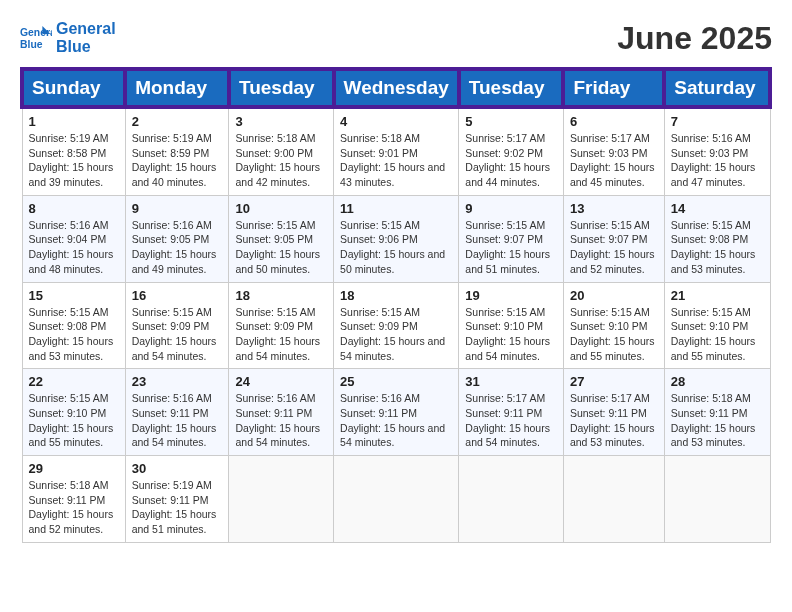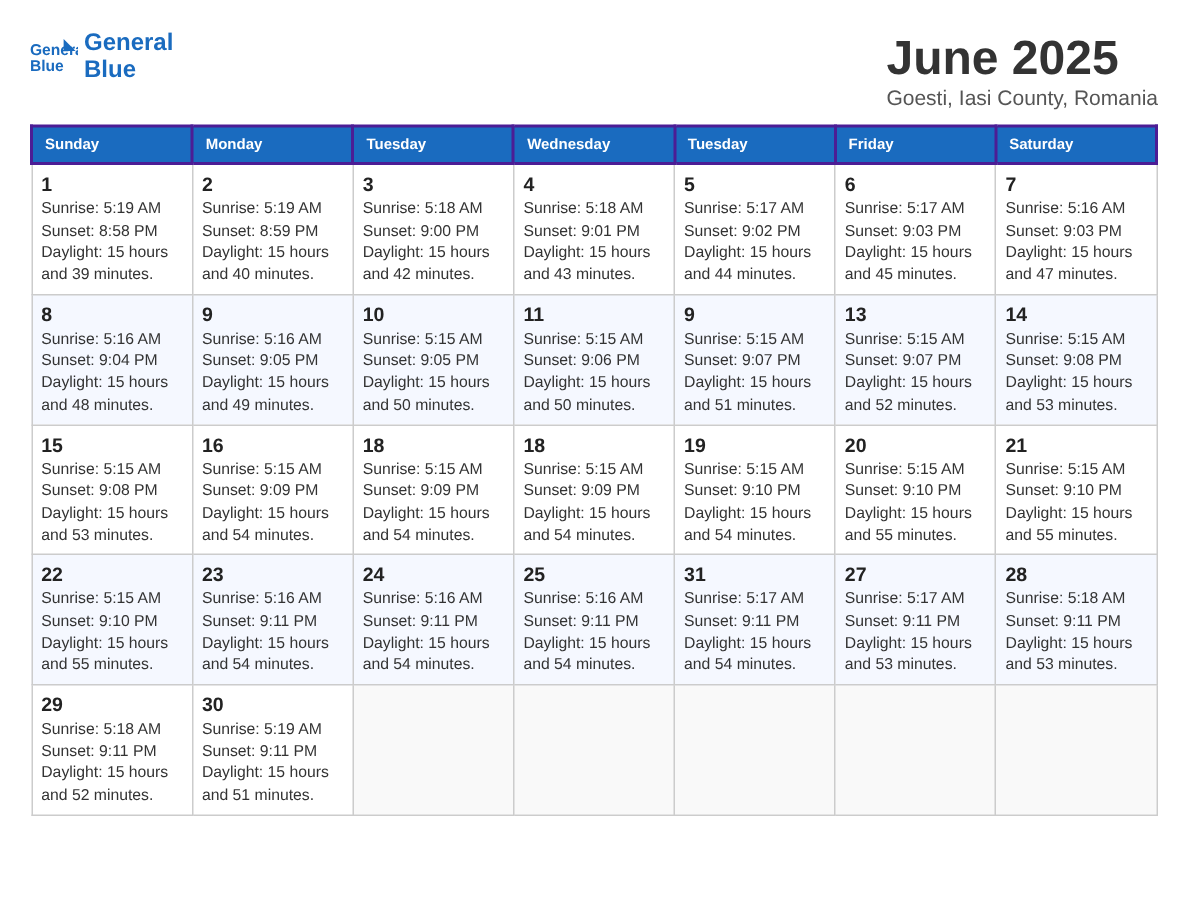--- a/index.html
+++ b/index.html
@@ -19,44 +19,44 @@
     .logo {
       display: flex;
       align-items: center;
       gap: 4px;
     }
     .logo-icon {
       width: 32px;
       height: 32px;
     }
     .title-area {
-      text-align: left;
+      text-align: center;
     }
     .month-title {
       font-size: 32px;
       font-weight: bold;
       color: #333;
     }
     .location-title {
       font-size: 14px;
       color: #555;
     }
     .calendar-table {
       width: 100%;
       border-collapse: collapse;
       font-size: 10.5px;
     }
     .calendar-table th {
       background-color: #1a6bbf;
       color: #fff;
       text-align: left;
       padding: 6px 8px;
-      font-size: 10px;
+      font-size: 19px;
       font-weight: bold;
-      border: 2px solid #4c1d95;
+      border: 4px solid #4c1d95;
     }
     .calendar-table td {
       border: 1px solid #ccc;
       vertical-align: top;
       padding: 5px 6px;
       width: calc(100% / 7);
       min-height: 80px;
       background: #fff;
     }
     .calendar-table tr:nth-child(even) td {
@@ -86,21 +86,20 @@
       <text x="0" y="32" font-size="13" font-weight="bold" fill="#1a6bbf">Blue</text>
       <polygon points="28,5 38,15 28,15" fill="#1a6bbf"></polygon>
     </svg>
     <div style="display:flex;flex-direction:column;line-height:1.1">
       <span style="font-size:16px;font-weight:bold;color:#1a6bbf;">General</span>
       <span style="font-size:16px;font-weight:bold;color:#1a6bbf;">Blue</span>
     </div>
   </div>
   <div class="title-area">
     <div class="month-title">June 2025</div>
-    <div class="location-title">Goesti, Iasi County, Romania</div>
   </div>
 </div>
 
 <table class="calendar-table">
   <thead>
     <tr>
     <th>Sunday</th>
         <th>Monday</th>
         <th>Tuesday</th>
         <th>Wednesday</th>

